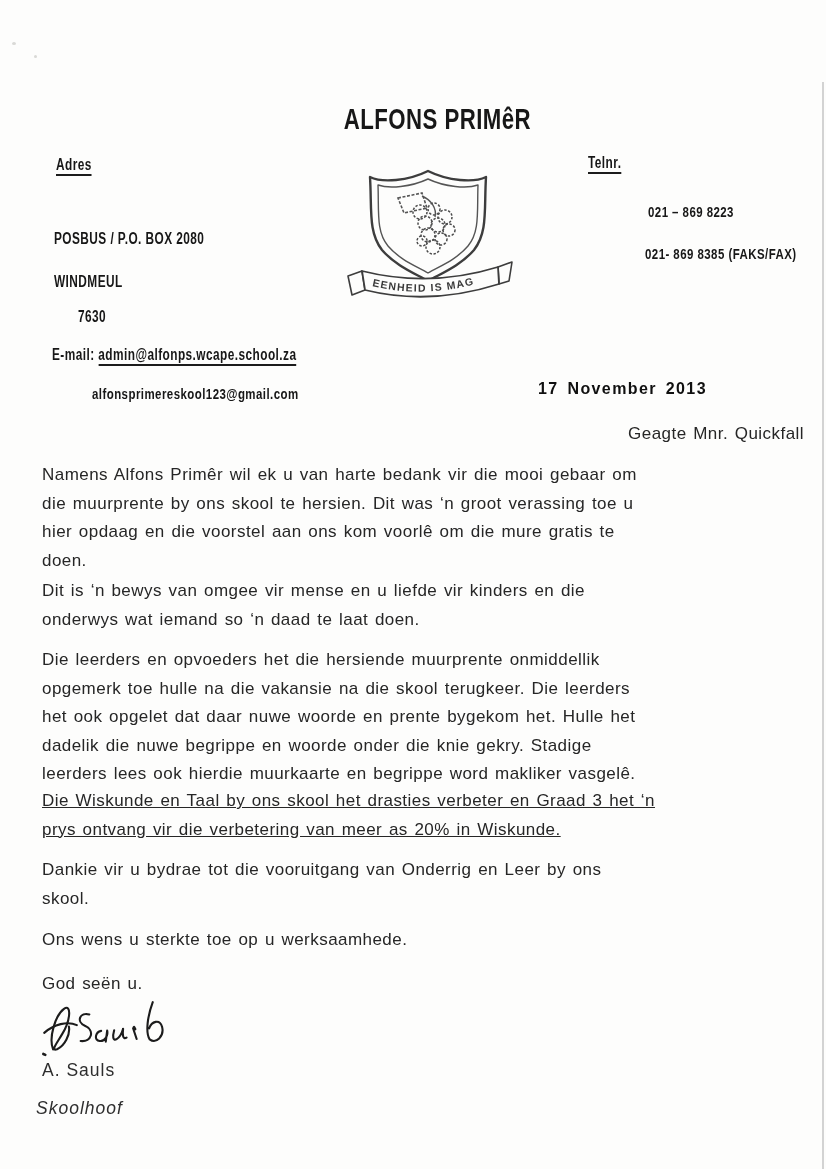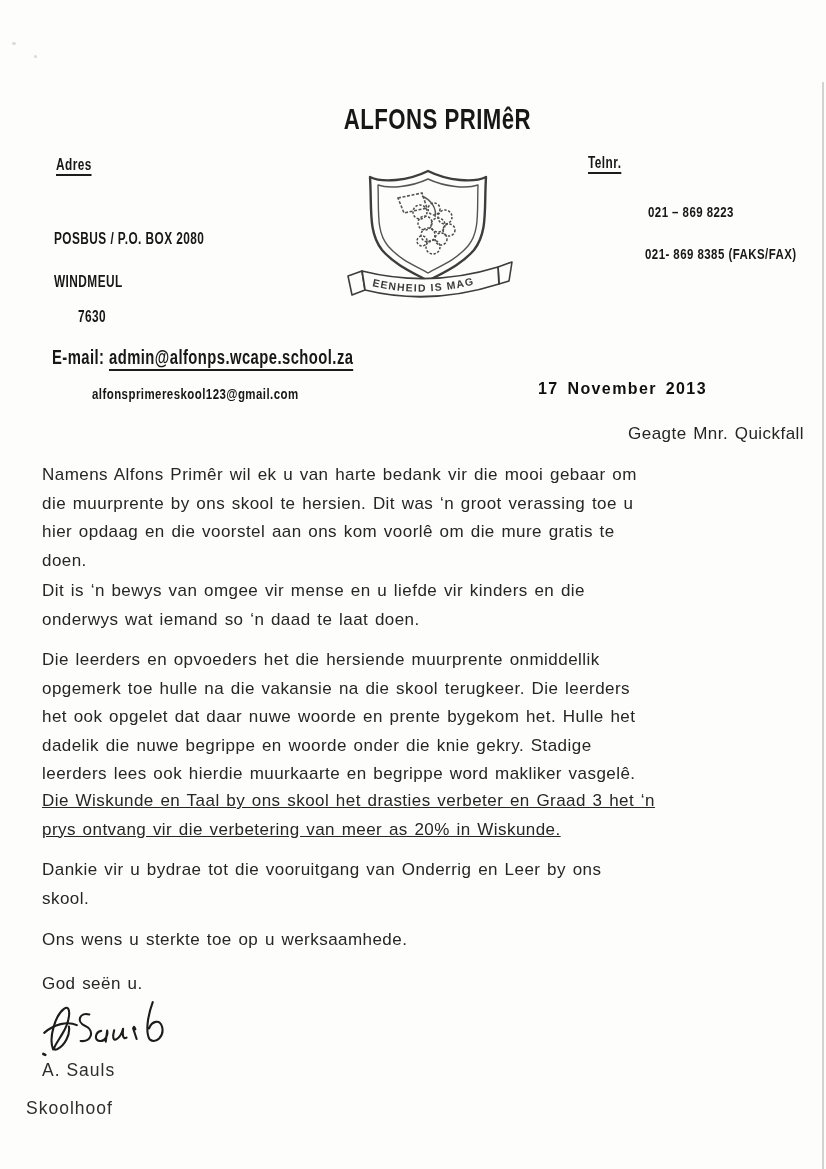--- a/index.html
+++ b/index.html
@@ -49,21 +49,21 @@
   </div>
   <div class="abs stencil" style="left:54px;top:230px;font-size:16px;">
     <span class="squeeze">POSBUS / P.O. BOX 2080</span>
   </div>
   <div class="abs stencil" style="left:54px;top:273px;font-size:16px;">
     <span class="squeeze">WINDMEUL</span>
   </div>
   <div class="abs stencil" style="left:54px;top:308px;font-size:16px;margin-left:24px;">
     <span class="squeeze">7630</span>
   </div>
-  <div class="abs stencil" style="left:52px;top:346px;font-size:20px;text-decoration:underline;">
+  <div class="abs stencil" style="left:52px;top:346px;font-size:16px;text-decoration:underline;">
     <span class="squeeze">
       <span>E-mail:</span>
       <span class="u">admin@alfonps.wcape.school.za</span>
     </span>
   </div>
   <div class="abs stencil" style="left:92px;top:385px;font-size:15.5px;">
     <span class="squeeze">alfonsprimereskool123@gmail.com</span>
   </div>
 
   <div class="abs stencil" style="left:588px;top:154px;font-size:16px;">
@@ -138,15 +138,15 @@
       <path d="M63,34 C57,35 55,43 61,44 C66,45 70,39 69,34 L67,45"></path>
       <path d="M76,34 C74,40 74,45 78,43 C82,41 84,36 85,33 C84,39 84,44 88,42"></path>
       <path d="M95,33 L98,44"></path>
       <path d="M96,32 L97,34" stroke-width="2.6"></path>
       <path d="M116,8 C110,22 107,38 111,45 C117,50 126,43 124,33 C122,25 114,27 111,34"></path>
       <path d="M4,54 L6,55" stroke-width="2.6"></path>
     </g>
   </svg>
 
   <div class="abs closing" style="left:42px;top:1060px;">A. Sauls</div>
-  <div class="abs closing" style="left:26px;top:1098px;">Skoolhoof</div>
+  <div class="abs closing" style="left:36px;top:1098px;font-style:italic;">Skoolhoof</div>
 
 </div>
 
 </body></html>

